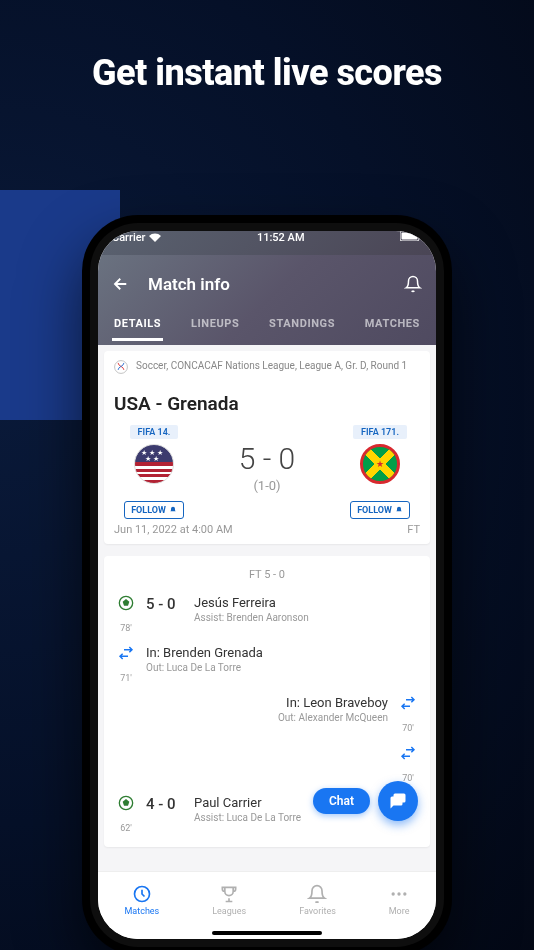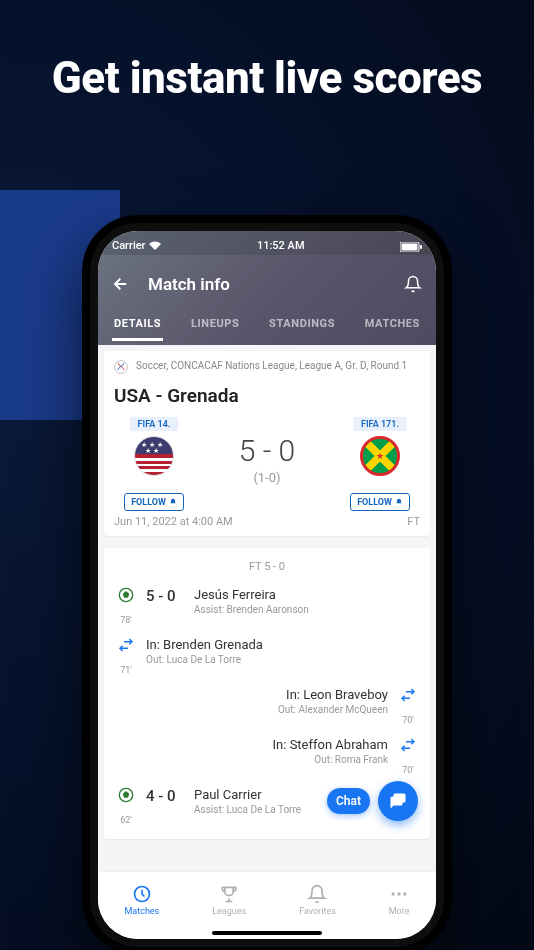--- a/index.html
+++ b/index.html
@@ -19,21 +19,21 @@
     top: 190px;
     z-index: 0;
   }
   .hero-text {
     position: absolute;
     top: 55px;
     left: 0;
     right: 0;
     text-align: center;
     color: #fff;
-    font-size: 44px;
+    font-size: 36px;
     font-weight: 800;
     line-height: 1.05;
     z-index: 1;
     letter-spacing: -0.5px;
   }
   .phone {
     position: absolute;
     left: 50%;
     transform: translateX(-50%);
     top: 215px;
@@ -59,21 +59,21 @@
     border-radius: 40px;
     overflow: hidden;
     display: flex;
     flex-direction: column;
   }
   
   .status-bar {
     height: 24px;
     background: linear-gradient(135deg, #5a6270 0%, #4a4555 100%);
     display: flex;
-    align-items: flex-end;
+    align-items: flex-start;
     justify-content: space-between;
     color: #fff;
     font-size: 11px;
     padding: 0 14px 3px 14px;
     font-weight: 500;
   }
   .status-left, .status-right { display: flex; align-items: center; gap: 4px; }
   
   .header {
     background: linear-gradient(135deg, #6a7280 0%, #5a556a 50%, #4f4a60 100%);
@@ -118,21 +118,21 @@
     padding: 8px 10px;
     box-shadow: 0 1px 2px rgba(0,0,0,0.06);
   }
   .competition-row {
     display: flex;
     gap: 8px;
     align-items: flex-start;
     color: #888;
     font-size: 10px;
     line-height: 1.3;
-    margin-bottom: 10px;
+    margin-bottom: 18px;
   }
   .comp-icon {
     width: 14px;
     height: 14px;
     flex-shrink: 0;
     margin-top: 1px;
   }
   .match-title {
     font-size: 19px;
     font-weight: 600;
@@ -295,21 +295,21 @@
     display: flex;
     align-items: center;
     gap: 8px;
     z-index: 5;
   }
   .chat-pill {
     background: #1976f2;
     color: #fff;
     font-size: 12px;
     font-weight: 600;
-    padding: 6px 9px;
+    padding: 6px 16px;
     border-radius: 14px;
     box-shadow: 0 2px 6px rgba(25,118,242,0.4);
   }
   .fab {
     width: 40px;
     height: 40px;
     border-radius: 50%;
     background: #1976f2;
     display: flex;
     align-items: center;
@@ -484,24 +484,20 @@
             </div>
           </div>
 
           <div class="event-row right">
             <div class="event-icon-col">
               <svg class="event-icon" viewBox="0 0 24 24" fill="none" stroke="#1976f2" stroke-width="2.2">
                   <path d="M17 3l4 4-4 4M21 7H9M7 21l-4-4 4-4M3 17h12"></path>
                 </svg>
               <span class="event-minute">70'</span>
             </div>
-            <div class="event-text">
-              <div class="event-main">In: Steffon Abraham</div>
-              <div class="event-sub">Out: Roma Frank</div>
-            </div>
           </div>
 
           <div class="event-row">
             <div class="event-icon-col">
               <svg class="event-icon" viewBox="0 0 24 24">
                   <circle cx="12" cy="12" r="10" fill="none" stroke="#2e7d32" stroke-width="2"></circle>
                   <polygon points="12,6 7,10 9,16 15,16 17,10" fill="#2e7d32"></polygon>
                 </svg>
               <span class="event-minute">62'</span>
             </div>

